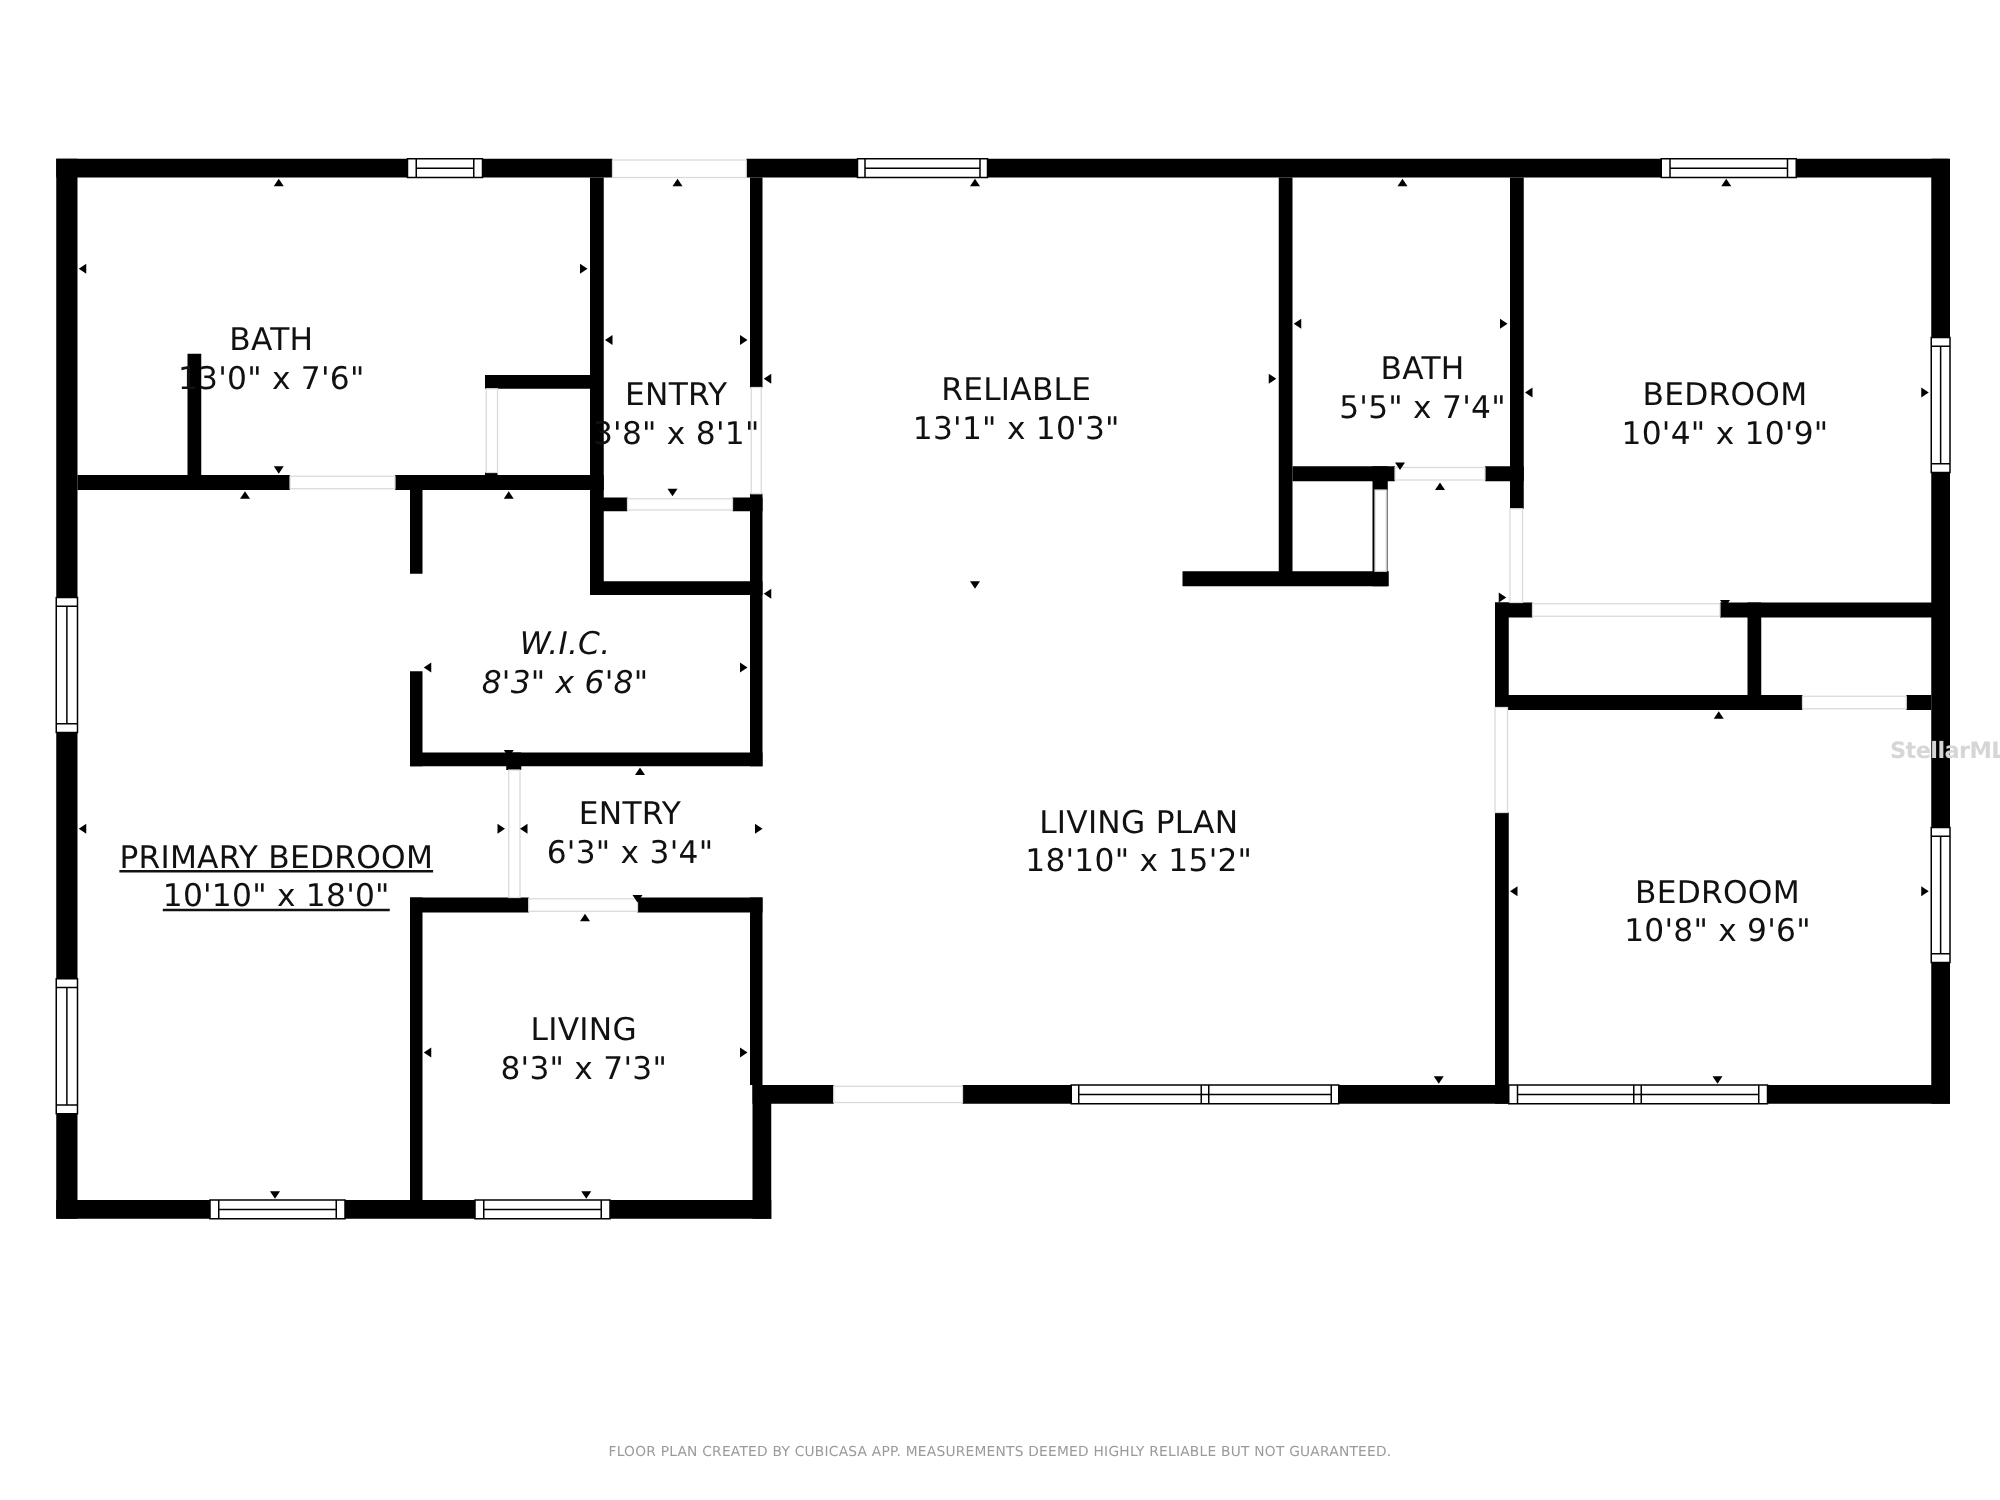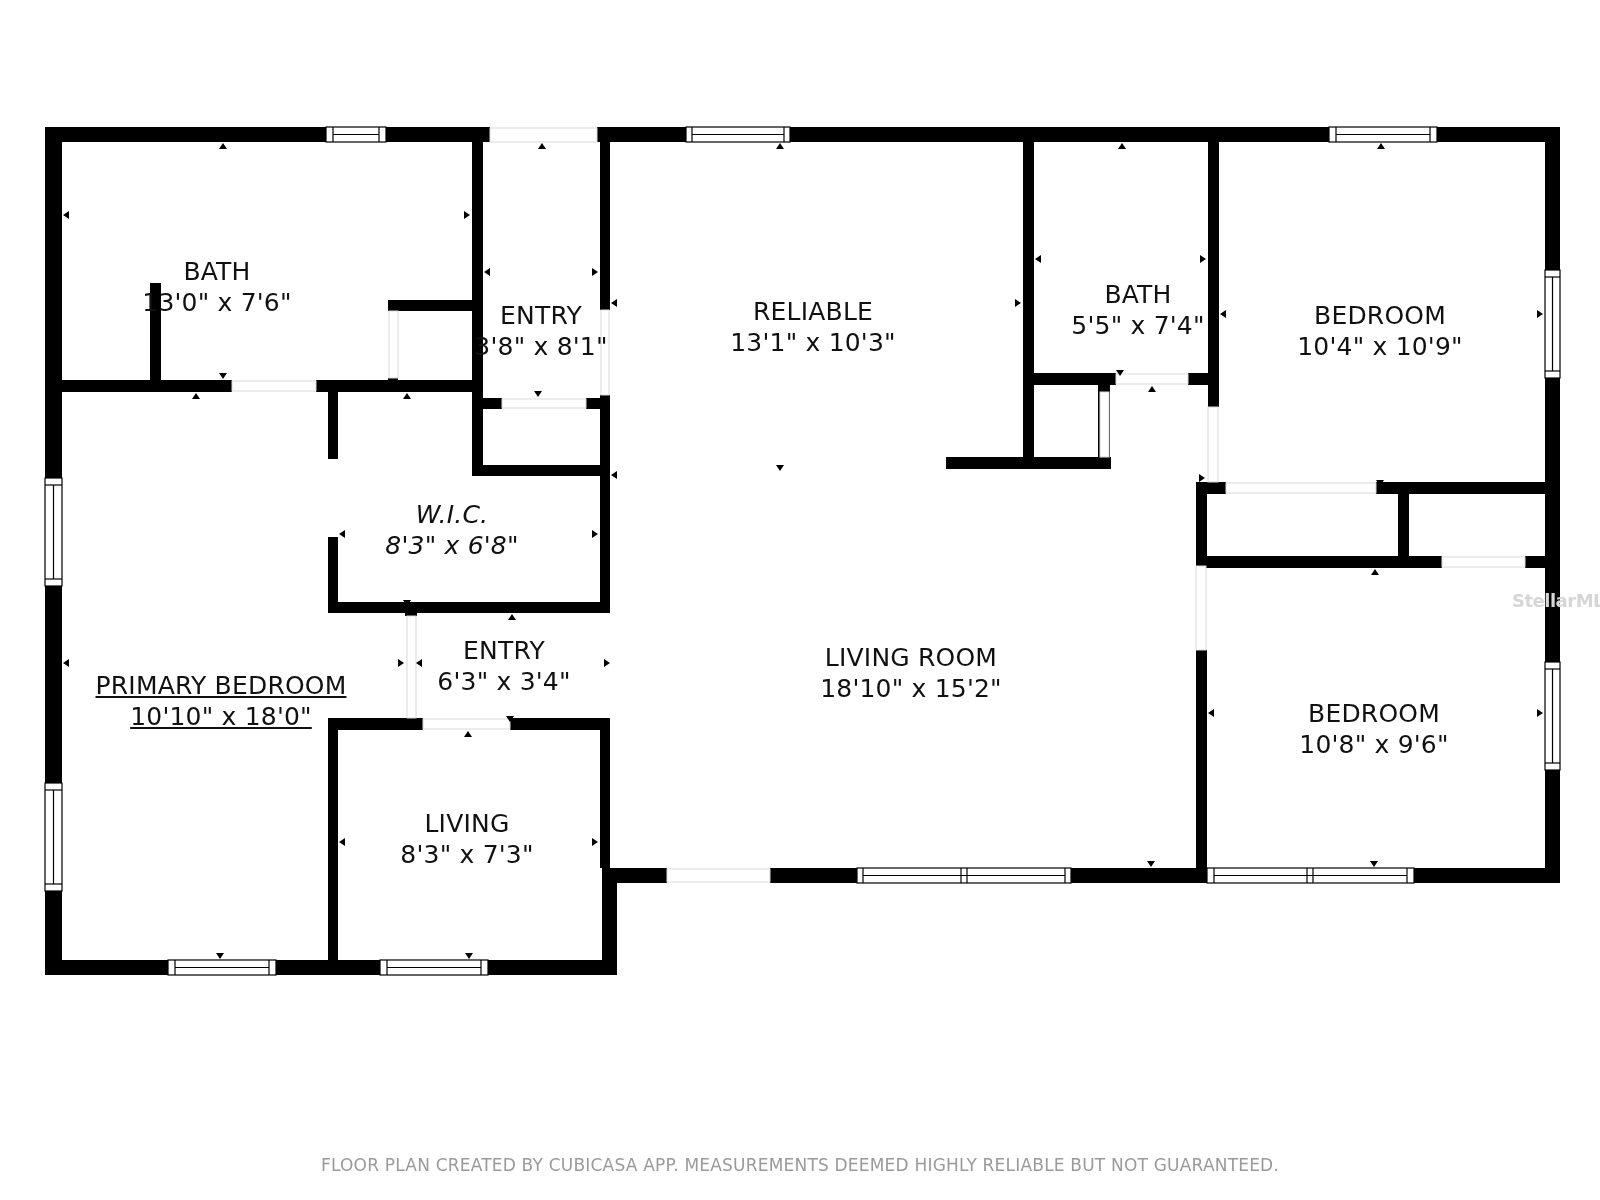--- a/index.html
+++ b/index.html
@@ -5,21 +5,21 @@
   html, body { margin:0; padding:0; background:#ffffff; }
   body { width:1600px; height:1200px; position:relative; overflow:hidden; font-family:"DejaVu Sans","Liberation Sans",sans-serif; }
   #plan { position:absolute; left:0; top:0; width:1600px; height:1200px; }
   .wall { fill:#000000; }
   .win-frame { fill:#ffffff; stroke:#000000; stroke-width:1.2; }
   .win-line { stroke:#000000; stroke-width:1.2; }
   .door-gap { fill:#ffffff; stroke:#d9d9d9; stroke-width:1; }
   .marker { fill:#000000; }
   .room-label { position:absolute; transform:translateX(-50%); text-align:center; color:#111111; font-size:25px; line-height:31px; white-space:nowrap; letter-spacing:0.2px; }
   .room-label .name, .room-label .dims { display:block; }
-  .footer { position:absolute; left:0; width:1600px; top:1155px; text-align:center; font-size:17px; color:#9a9a9a; letter-spacing:0.2px; }
+  .footer { position:absolute; left:0; width:1600px; top:1155px; text-align:center; font-size:11px; color:#9a9a9a; letter-spacing:0.2px; }
   .watermark { position:absolute; left:1512px; top:590px; font-size:18px; color:#d6d6d6; font-weight:bold; letter-spacing:-0.5px; }
 </style>
 </head>
 <body>
 
 <svg id="plan" viewBox="0 0 1600 1200" xmlns="http://www.w3.org/2000/svg">
 
   <g>
 
     <rect class="wall" x="45" y="127" width="445" height="15"></rect>
@@ -264,21 +264,21 @@
 </div>
 <div class="room-label" style="left:504px; top:635px;">
   <span class="name">ENTRY</span>
   <span class="dims">6'3" x 3'4"</span>
 </div>
 <div class="room-label" style="left:221px; top:670px;text-decoration:underline;">
   <span class="name">PRIMARY BEDROOM</span>
   <span class="dims">10'10" x 18'0"</span>
 </div>
 <div class="room-label" style="left:911px; top:642px;">
-  <span class="name">LIVING ROOM</span>
+  <span class="name">LIVING PLAN</span>
   <span class="dims">18'10" x 15'2"</span>
 </div>
 <div class="room-label" style="left:1374px; top:698px;">
   <span class="name">BEDROOM</span>
   <span class="dims">10'8" x 9'6"</span>
 </div>
 <div class="room-label" style="left:467px; top:808px;">
   <span class="name">LIVING</span>
   <span class="dims">8'3" x 7'3"</span>
 </div>

